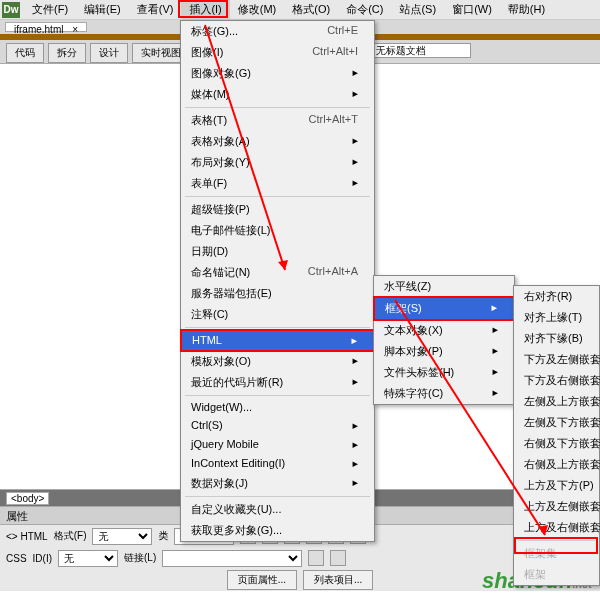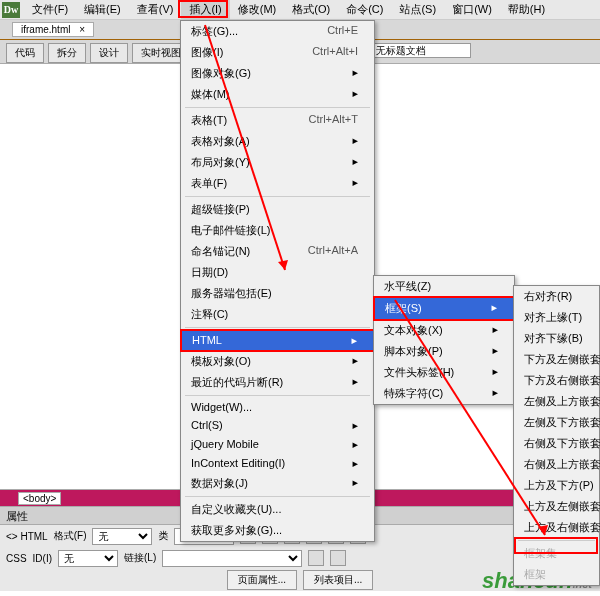--- a/index.html
+++ b/index.html
@@ -1,23 +1,23 @@
 <!DOCTYPE html>
 <html><head>
   <meta charset="utf-8">
   <style>
     * { margin: 0; padding: 0; box-sizing: border-box; font-family: "Microsoft YaHei", SimSun, Arial, sans-serif; }
     body { background: #fff; font-size: 11px; width: 600px; height: 596px; position: relative; overflow: hidden; }
     
     .menubar { display: flex; background: #e8e8e8; border-bottom: 1px solid #ccc; height: 20px; align-items: center; padding-left: 2px; }
-    .logo { width: 18px; height: 16px; background: #4a7a3a; color: #fff; text-align: center; line-height: 16px; font-size: 10px; font-weight: bold; margin-right: 4px; font-family: Liberation Serif, serif; }
+    .logo { width: 18px; height: 16px; background: #4a7a3a; color: #fff; text-align: center; line-height: 16px; font-size: 10px; font-weight: bold; margin-right: 4px; }
     .menu-item { padding: 2px 8px; cursor: pointer; }
     .menu-item.active { background: #d0d0d0; }
     
-    .tab-bar { background: #d8d8d8; border-bottom: 1px solid #a16207; padding: 2px 12px; display: flex; gap: 2px; height: 20px; }
+    .tab-bar { background: #d8d8d8; border-bottom: 6px solid #a16207; padding: 2px 5px; display: flex; gap: 2px; height: 20px; }
     .doc-tab { background: #fff; border: 1px solid #aaa; padding: 1px 8px; font-size: 10px; }
     .close-x { margin-left: 6px; cursor: pointer; }
     
     .toolbar { background: #d8d8d8; border-bottom: 1px solid #aaa; padding: 3px 6px; display: flex; gap: 4px; align-items: flex-start; height: 24px; }
     .tool-btn { background: #e8e8e8; border: 1px solid #999; padding: 2px 8px; font-size: 10px; cursor: pointer; }
     .title-label { font-size: 10px; margin-left: 150px; }
     .title-input { border: 1px solid #999; padding: 1px 4px; font-size: 10px; width: 100px; }
     
     .content-area { background: #fff; height: 425px; position: relative; }
     .watermark-text { position: absolute; top: 300px; left: 180px; color: #c8d4e0; font-size: 18px; font-style: italic; }
@@ -32,21 +32,21 @@
     .dropdown-sep { border-top: 1px solid #ccc; margin: 2px 4px; }
     .dropdown-item.disabled { color: #aaa; }
     
     .menu1 { top: 20px; left: 180px; width: 195px; }
     .menu2 { top: 275px; left: 373px; width: 142px; }
     .menu3 { top: 285px; left: 513px; width: 87px; }
     
     .red-box { border: 2px solid red; position: absolute; pointer-events: none; z-index: 20; }
     .red-arrow { position: absolute; z-index: 15; pointer-events: none; }
     
-    .tag-selector { background: #be185d; border-top: 1px solid #aaa; border-bottom: 1px solid #aaa; padding: 2px 18px; font-size: 10px; height: 18px; display: flex; align-items: center; }
+    .tag-selector { background: #737373; border-top: 1px solid #aaa; border-bottom: 1px solid #aaa; padding: 2px 6px; font-size: 10px; height: 18px; display: flex; align-items: center; }
     .tag-selector .tag { border: 1px solid #aaa; padding: 0 4px; background: #fff; }
     
     .prop-header { background: #d0d0d0; border-bottom: 1px solid #aaa; padding: 2px 6px; font-size: 11px; font-weight: normal; height: 18px; }
     .prop-panel { background: #e8e8e8; padding: 3px 6px; display: flex; gap: 6px; align-items: center; font-size: 10px; height: 22px; }
     .prop-panel .label { white-space: nowrap; }
     .prop-select { border: 1px solid #999; background: #fff; padding: 1px; font-size: 10px; }
     .prop-icon { width: 16px; height: 16px; background: #ddd; border: 1px solid #999; }
     
     .bottom-bar { background: #e8e8e8; padding: 3px 6px; display: flex; gap: 6px; align-items: center; justify-content: center; font-size: 10px; height: 22px; }
     .bottom-btn { background: #f0f0f0; border: 1px solid #999; padding: 2px 10px; cursor: pointer; }
@@ -127,25 +127,25 @@
       <span class="arrow">▸</span>
     </div>
   <div class="dropdown-sep"></div>
   <div class="dropdown-item">
       <span>超级链接(P)</span>
     </div>
   <div class="dropdown-item">
       <span>电子邮件链接(L)</span>
     </div>
   <div class="dropdown-item">
+      <span>日期(D)</span>
+    </div>
+  <div class="dropdown-item">
       <span>命名锚记(N)</span>
       <span class="shortcut">Ctrl+Alt+A</span>
-    </div>
-  <div class="dropdown-item">
-      <span>日期(D)</span>
     </div>
   <div class="dropdown-item">
       <span>服务器端包括(E)</span>
     </div>
   <div class="dropdown-item">
       <span>注释(C)</span>
     </div>
   <div class="dropdown-sep"></div>
   <div class="dropdown-item highlighted">
       <span>HTML</span>

